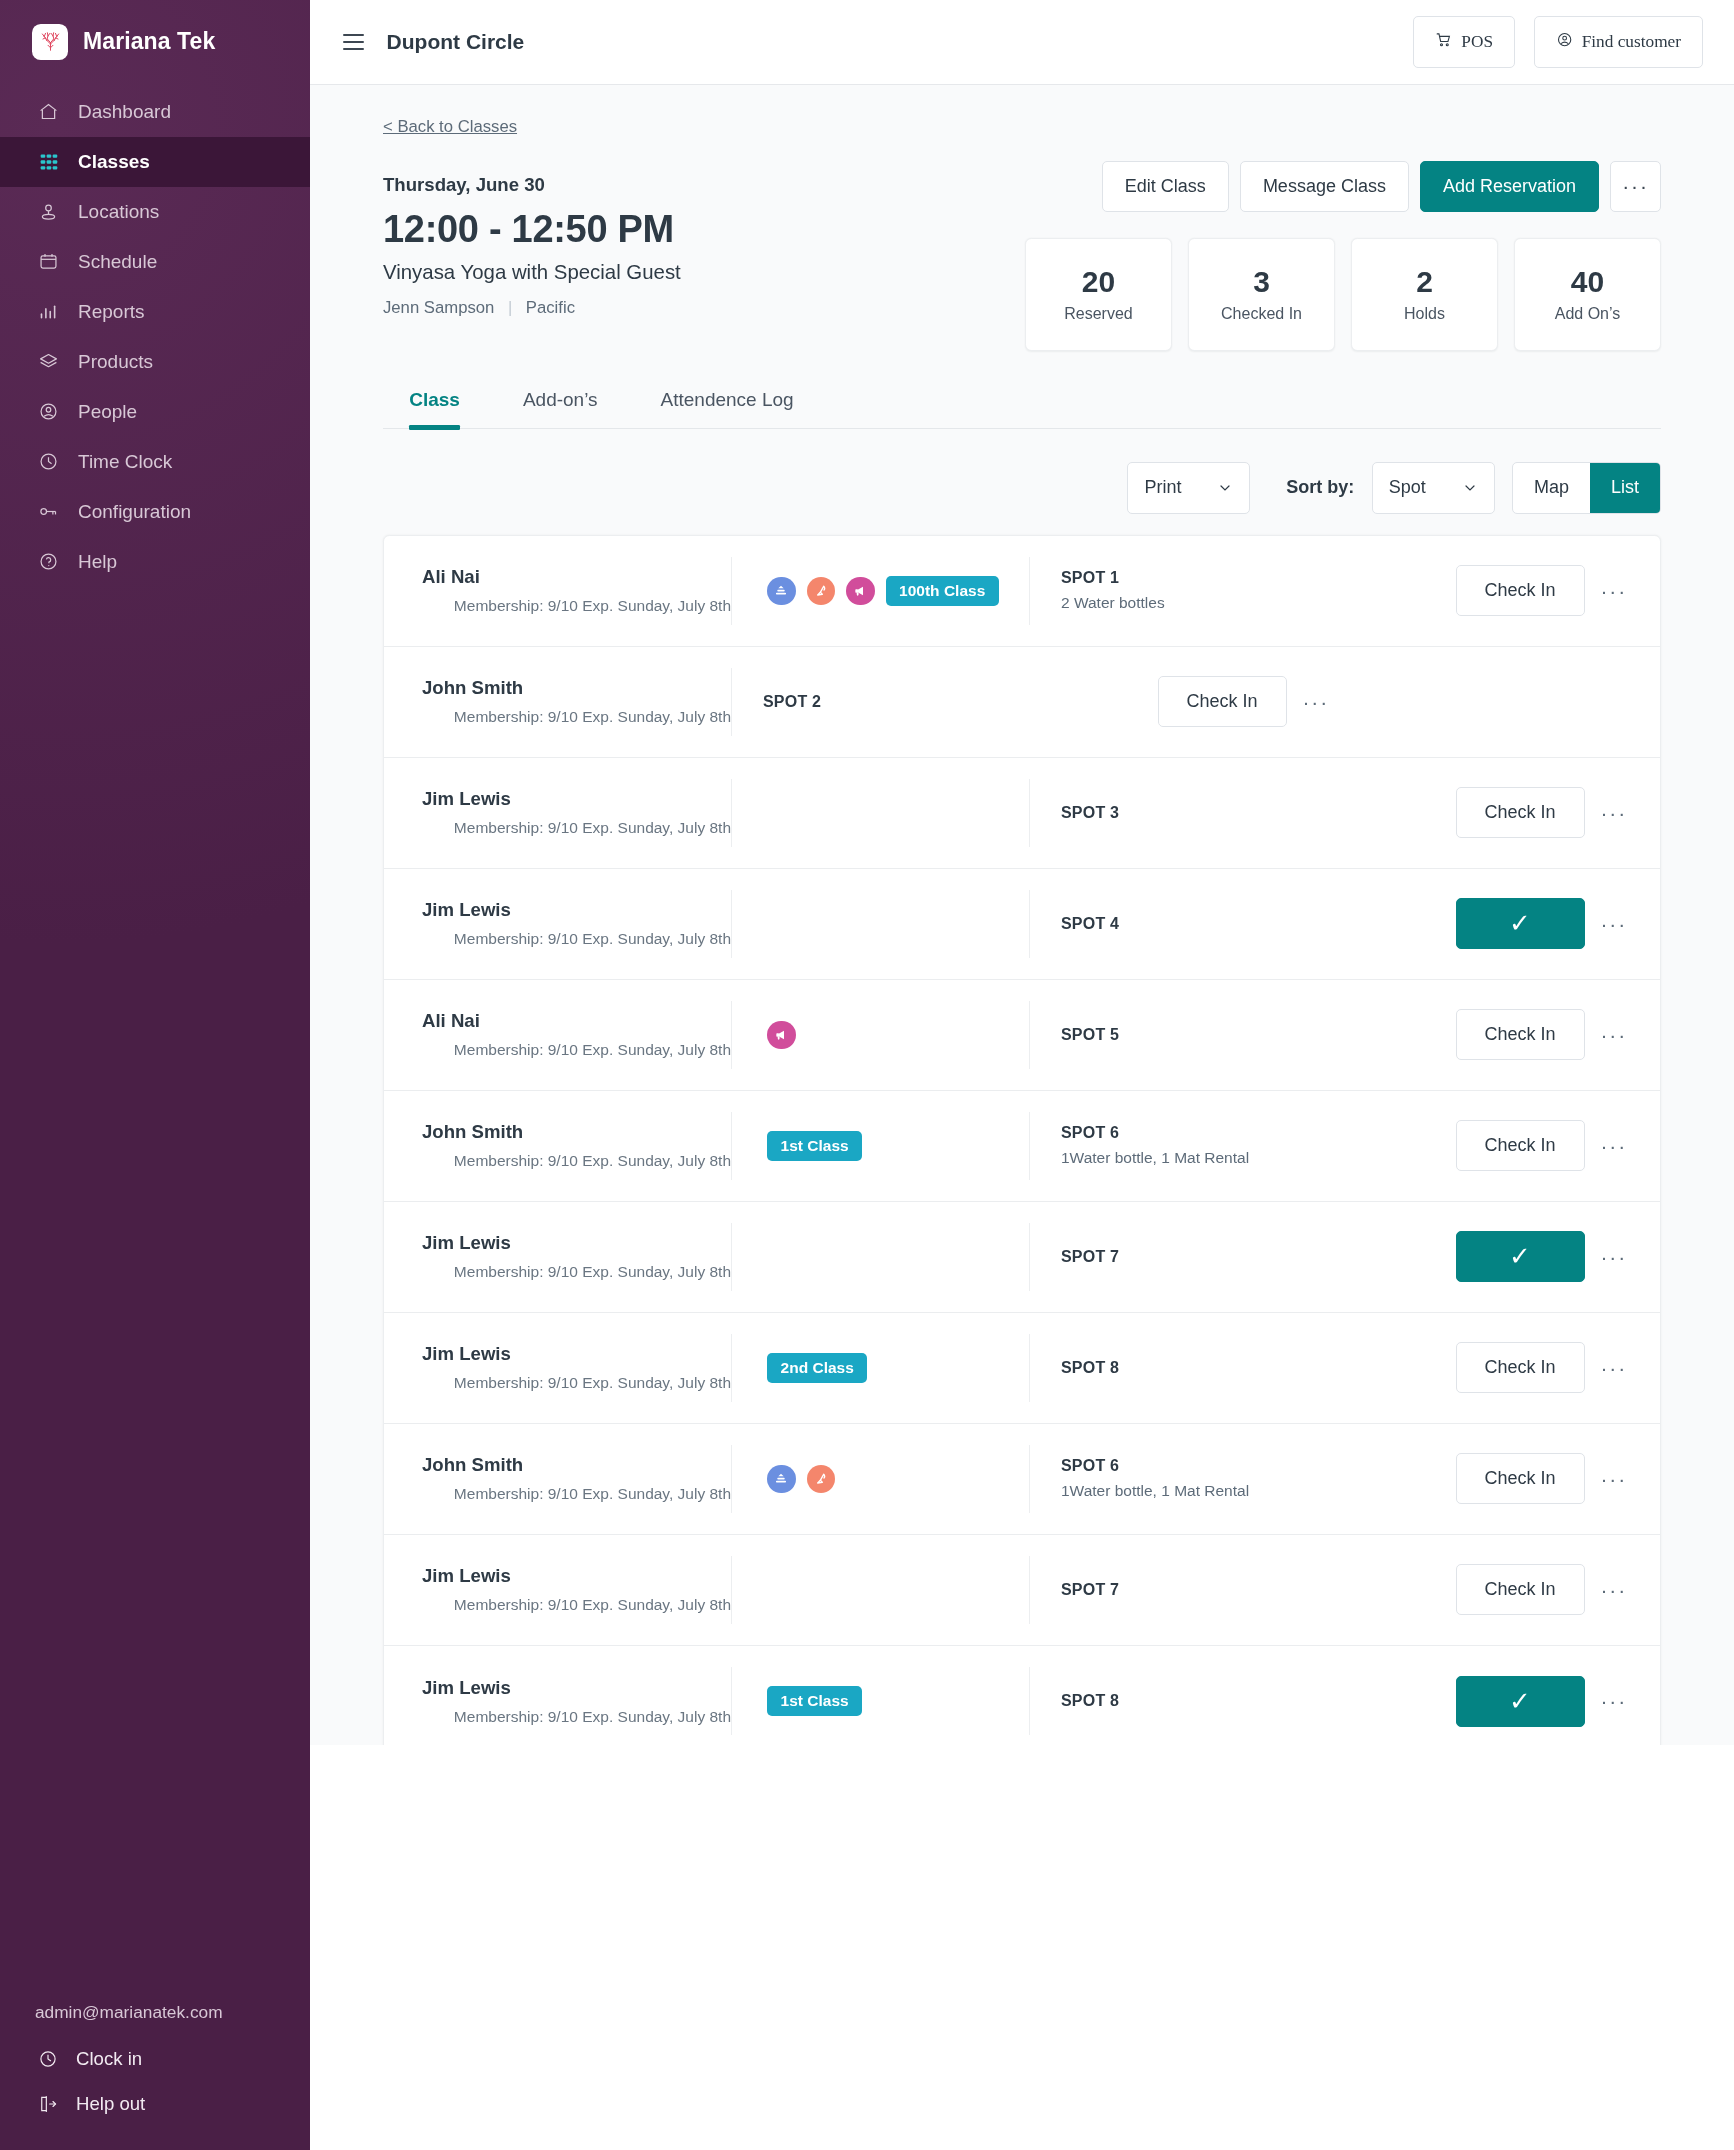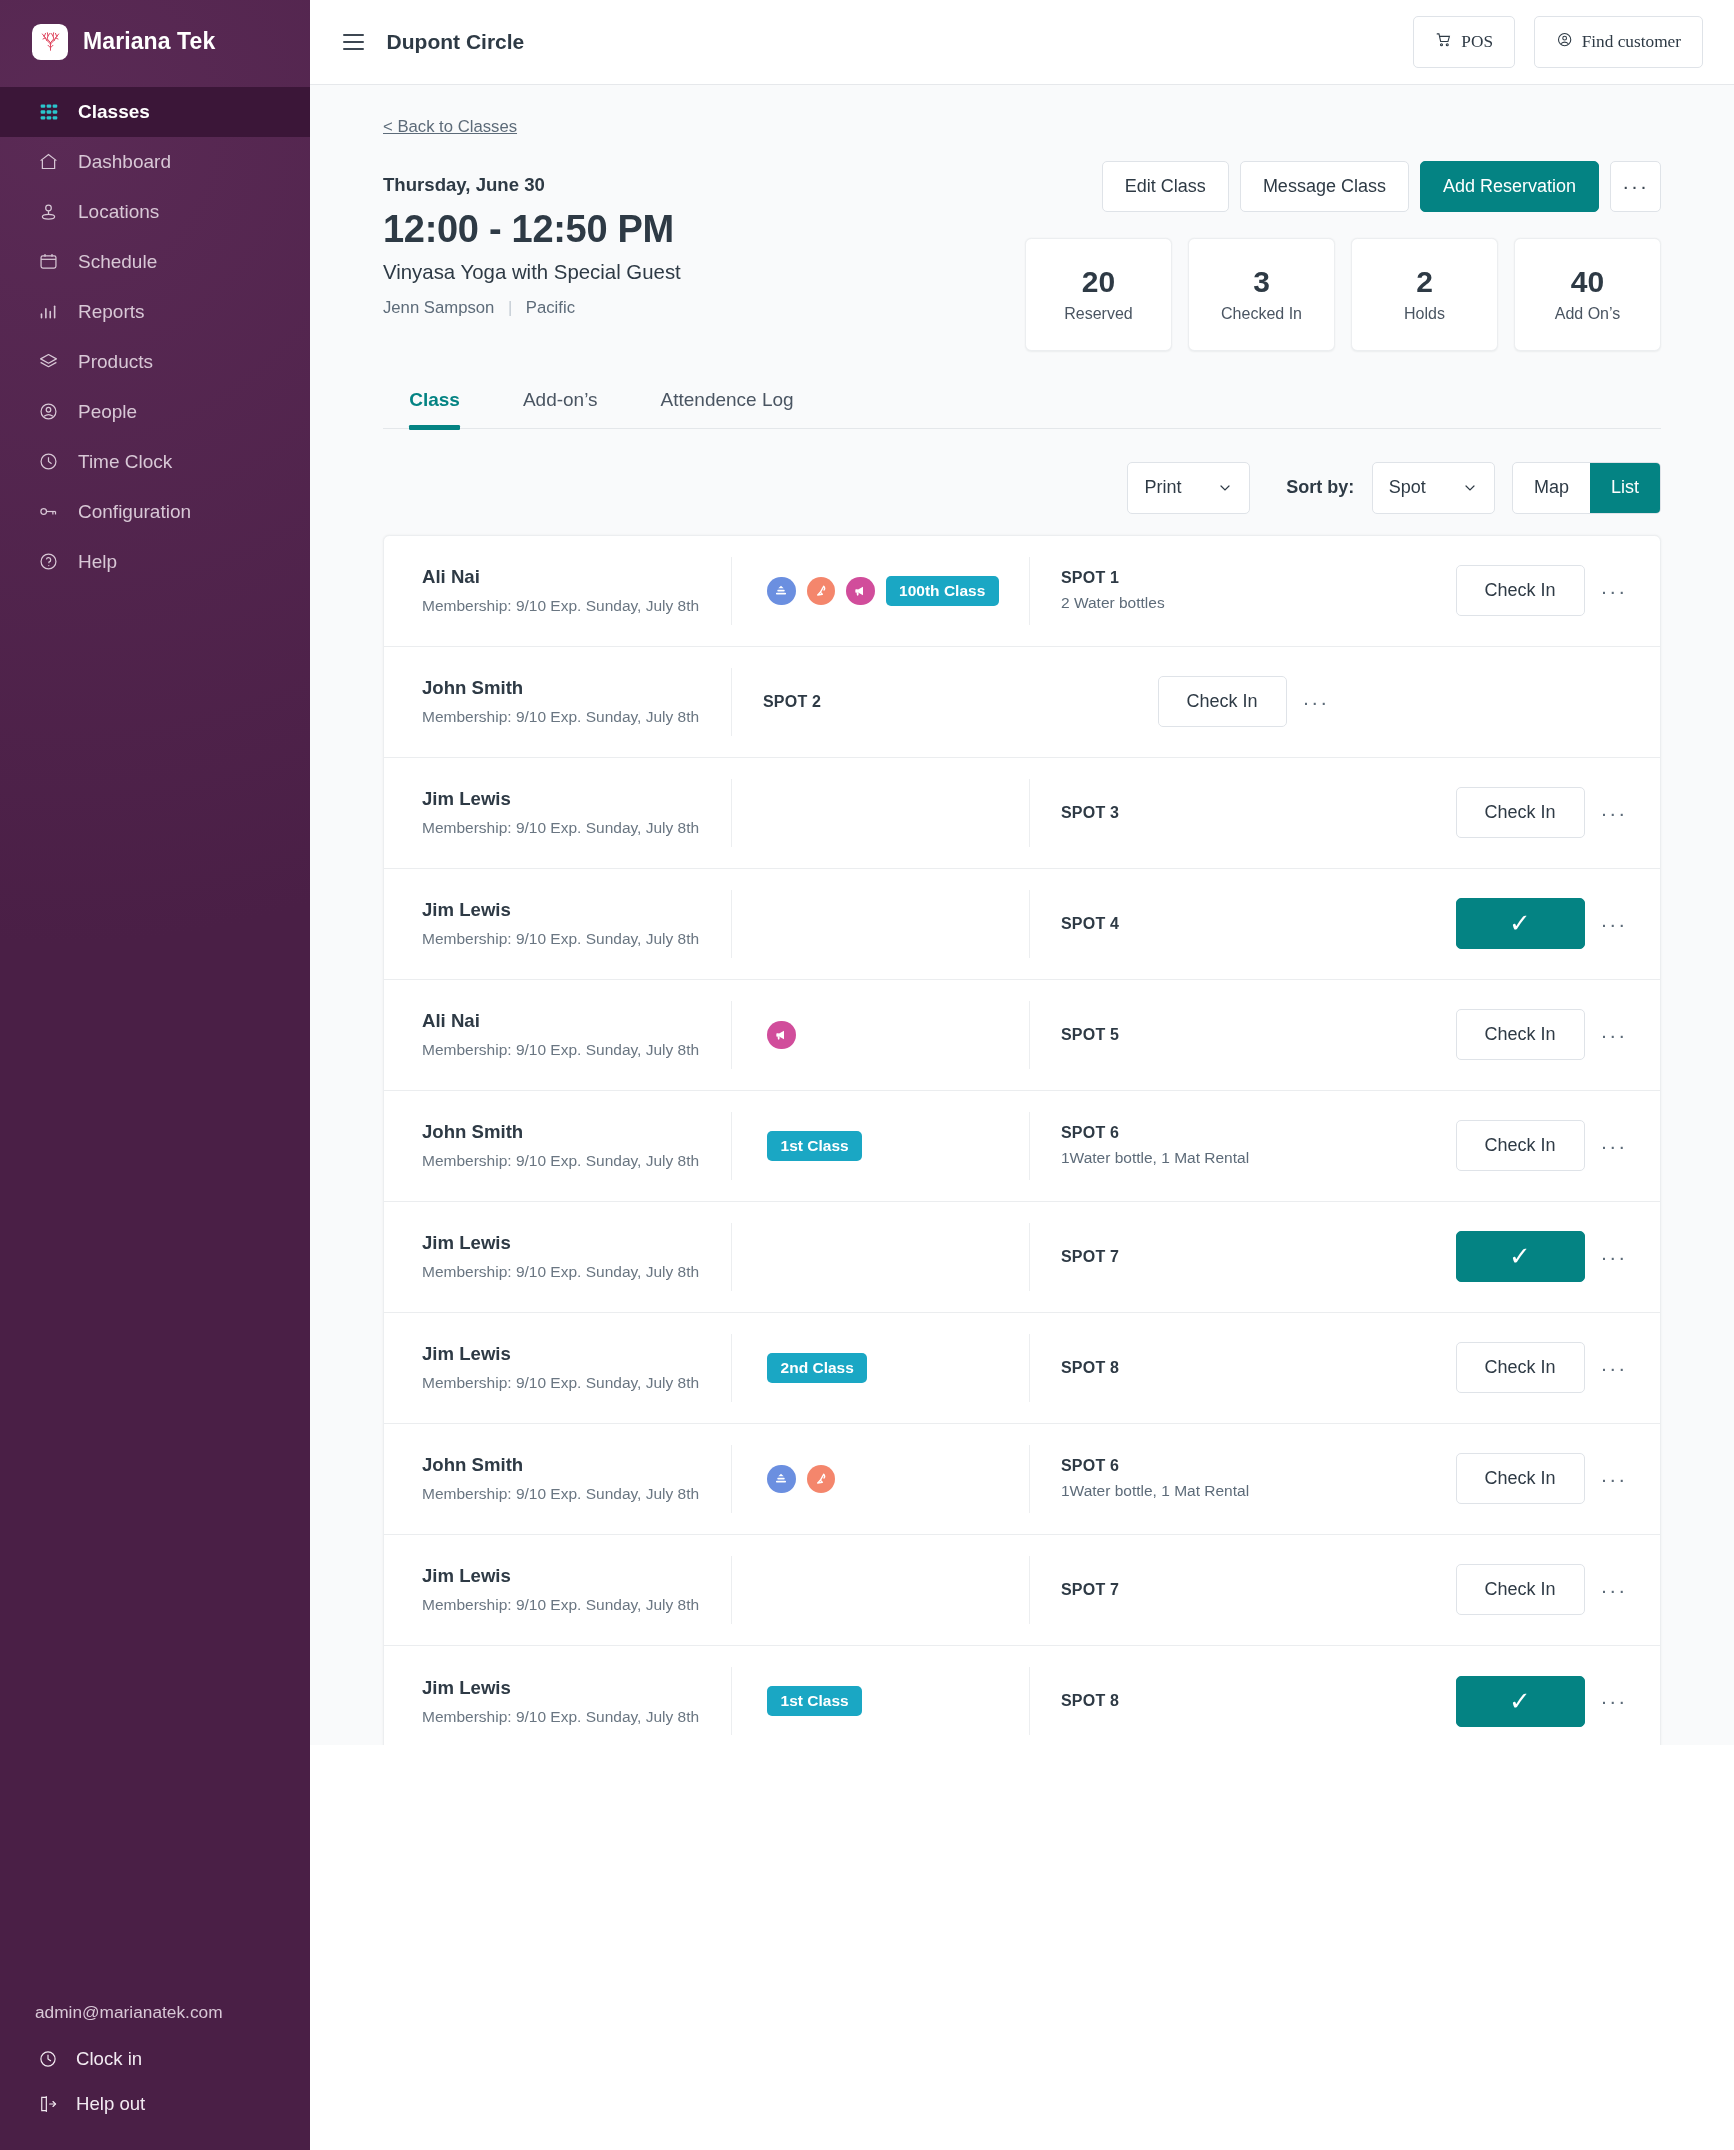--- a/index.html
+++ b/index.html
@@ -115,21 +115,21 @@
   
   .roster {
     margin-top: 21px; background: #ffffff;
     border: 1.2px solid #eceef0; border-radius: 6.2px;
     box-shadow: 0 0.6px 2.5px rgba(20,30,40,.06); overflow: hidden;
   }
   .row { display: flex; align-items: center; height: 111px; border-bottom: 1.2px solid #ebedef; }
   .row:last-child { border-bottom: none; }
   .cell-person { width: 347px; flex: 0 0 347px; padding-left: 38px; }
   .p-name { font-size: 18.6px; font-weight: bold; color: #2e3a45; margin-bottom: 8.7px; }
-  .p-sub { font-size: 15.5px; color: #6a7682; }
+  .p-sub { font-size: 15.5px; color: #6a7682; text-align: right; }
   .cell-badges { flex: 1; display: flex; align-items: center; gap: 11px; padding-left: 35px; border-left: 1.2px solid #eceef0; height: 68px; }
   .pill-icon { width: 28.5px; height: 28.5px; border-radius: 50%; display: flex; align-items: center; justify-content: center; flex: 0 0 28.5px; }
   .pill-icon.blue { background: #6b8fe0; }
   .pill-icon.orange { background: #f4866c; }
   .pill-icon.pink { background: #d14d9b; }
   .chip { height: 30px; padding: 0 13.6px; border-radius: 5px; background: #1aa7c4; color: #ffffff; font-size: 15.5px; font-weight: bold; display: flex; align-items: center; }
   .cell-spot { width: 371px; flex: 0 0 371px; padding-left: 31px; border-left: 1.2px solid #eceef0; height: 68px; display: flex; flex-direction: column; justify-content: center; }
   .spot-name { font-size: 16px; font-weight: bold; color: #2e3a45; letter-spacing: 0.2px; }
   .spot-detail { font-size: 15.5px; color: #5d6b79; margin-top: 7.4px; }
   .cell-action { width: 260px; flex: 0 0 260px; display: flex; align-items: center; justify-content: flex-end; gap: 15px; padding-right: 32px; }
@@ -174,47 +174,47 @@
             <path d="M20 30 L16 26"></path>
               <path d="M20 30 L24 26"></path>
           </g>
         </svg>
       </div>
       <div class="brand-name">Mariana Tek</div>
     </div>
 
     <nav class="nav">
 
+      <div class="nav-item">
+        <span class="ico">
+          <svg width="21" height="21" viewBox="0 0 24 24" fill="none" stroke="#d8c8d6" stroke-width="1.4">
+              <path d="M3 11 L12 4 L21 11"></path>
+              <path d="M5 10 V20 H19 V10"></path>
+            </svg>
+        </span>
+        <span class="nav-label">Dashboard</span>
+      </div>
+
       <div class="nav-item active">
         <span class="ico">
           <svg width="20" height="20" viewBox="0 0 24 24">
             <g fill="#2ac6cd">
               <rect x="2" y="3" width="5.5" height="4" rx="1.2"></rect>
                 <rect x="9.2" y="3" width="5.5" height="4" rx="1.2"></rect>
                 <rect x="16.4" y="3" width="5.5" height="4" rx="1.2"></rect>
               <rect x="2" y="10" width="5.5" height="4" rx="1.2"></rect>
                 <rect x="9.2" y="10" width="5.5" height="4" rx="1.2"></rect>
                 <rect x="16.4" y="10" width="5.5" height="4" rx="1.2"></rect>
               <rect x="2" y="17" width="5.5" height="4" rx="1.2"></rect>
                 <rect x="9.2" y="17" width="5.5" height="4" rx="1.2"></rect>
                 <rect x="16.4" y="17" width="5.5" height="4" rx="1.2"></rect>
             </g>
           </svg>
         </span>
         <span class="nav-label">Classes</span>
-      </div>
-
-      <div class="nav-item">
-        <span class="ico">
-          <svg width="21" height="21" viewBox="0 0 24 24" fill="none" stroke="#d8c8d6" stroke-width="1.4">
-              <path d="M3 11 L12 4 L21 11"></path>
-              <path d="M5 10 V20 H19 V10"></path>
-            </svg>
-        </span>
-        <span class="nav-label">Dashboard</span>
       </div>
 
       <div class="nav-item">
         <span class="ico">
           <svg width="21" height="21" viewBox="0 0 24 24" fill="none" stroke="#d8c8d6" stroke-width="1.4">
               <circle cx="12" cy="8" r="3.2"></circle>
               <path d="M12 11.5 V16"></path>
               <ellipse cx="12" cy="18" rx="7" ry="2.6"></ellipse>
             </svg>
         </span>

